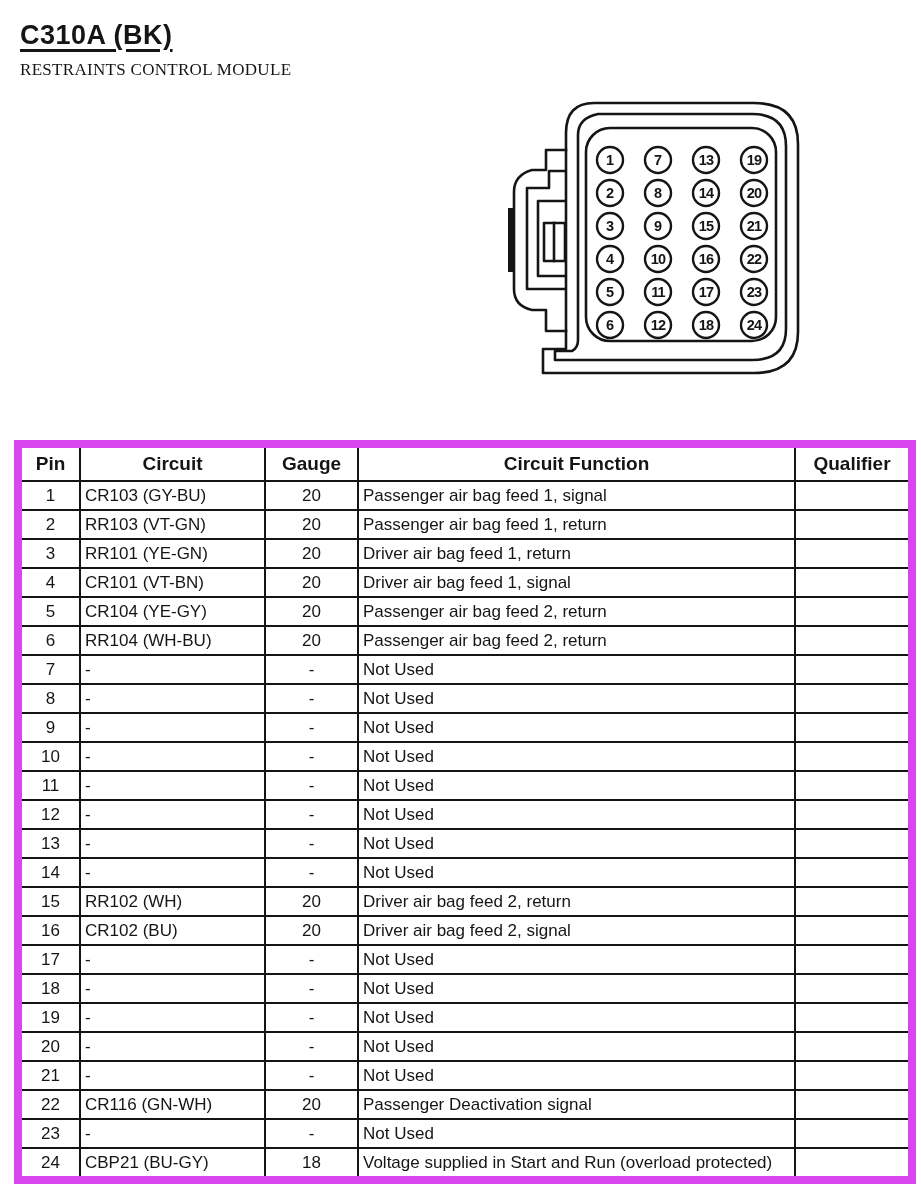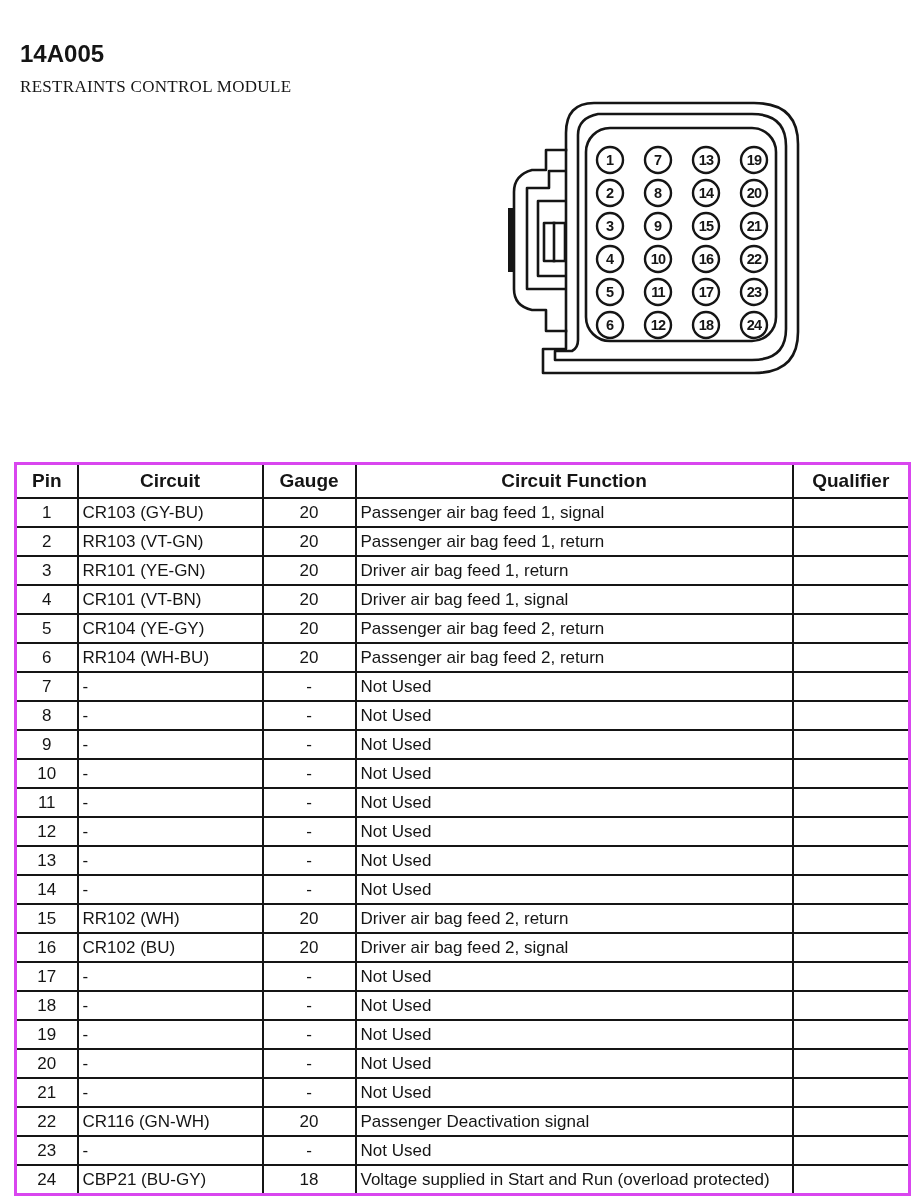--- a/index.html
+++ b/index.html
@@ -14,23 +14,23 @@
     text-decoration:underline;text-decoration-thickness:3px;text-underline-offset:5px;
     margin:0 0 0 0;
   }
   .part-number{font-size:24px;font-weight:bold;margin-top:20px;}
   .component-name{font-size:17px;margin-top:9px;letter-spacing:0.3px;font-family:Liberation Serif, serif;}
   .component-code{font-size:17px;margin-top:2px;}
 
   .connector-svg{position:absolute;left:498px;top:88px;}
 
   table.pinout{
-    position:absolute;left:14px;top:462px;width:894px;
+    position:absolute;left:14px;top:440px;width:894px;
     border-collapse:collapse;table-layout:fixed;
-    border:3px solid #d946ef;
+    border:8px solid #d946ef;
   }
   table.pinout th, table.pinout td{
     border:2px solid #151515;
     font-size:17px;
     padding:1px 4px;
     overflow:hidden;
     vertical-align:middle;
   }
   table.pinout th{
     font-size:19px;font-weight:bold;text-align:center;height:30px;
@@ -44,21 +44,21 @@
   col.w-pin{width:62px;}
   col.w-circuit{width:185px;}
   col.w-gauge{width:93px;}
   col.w-function{width:437px;}
   col.w-qualifier{width:117px;}
 </style>
 </head>
 <body>
 
 <div class="header">
-  <div class="part-number">14A005</div>
+  <div class="connector-id">C310A (BK)</div>
   <div class="component-name">RESTRAINTS CONTROL MODULE</div>
 </div>
 
 <svg class="connector-svg" width="310" height="300" viewBox="0 0 310 300" fill="none" stroke="#151515" stroke-width="2.6" stroke-linejoin="round" stroke-linecap="square">
 
   <path d="M 96,15 H 256 Q 300,15 300,56 V 244 Q 300,285 256,285 H 45 V 261 H 68 V 45 Q 68,15 96,15 Z"></path>
 
   <path d="M 100,26 H 254 Q 288,26 288,58 V 241 Q 288,272 254,272 H 57 V 263 H 74 Q 80,260 80,252 V 47 Q 80,30 100,26 Z"></path>
 
   <rect x="88" y="40" width="190" height="213" rx="24"></rect>

